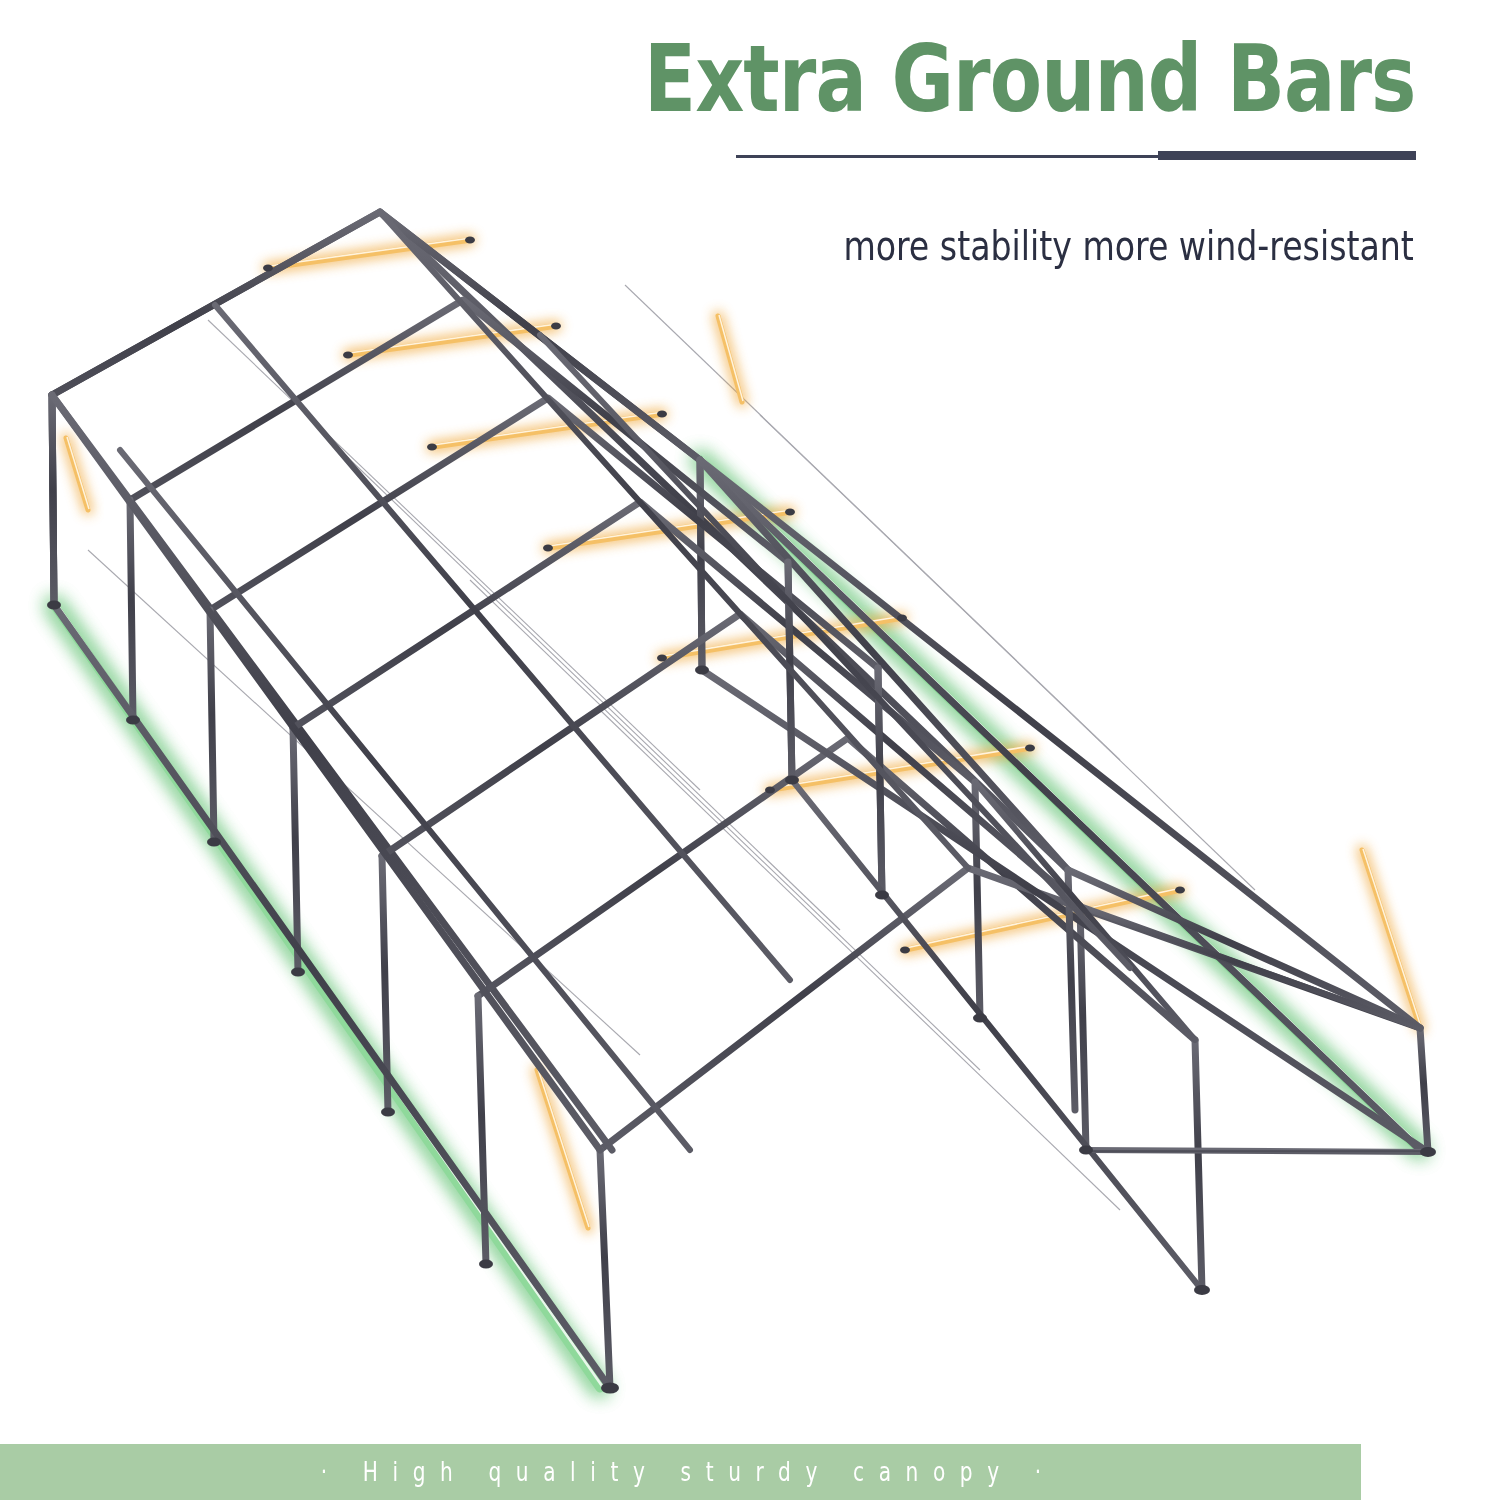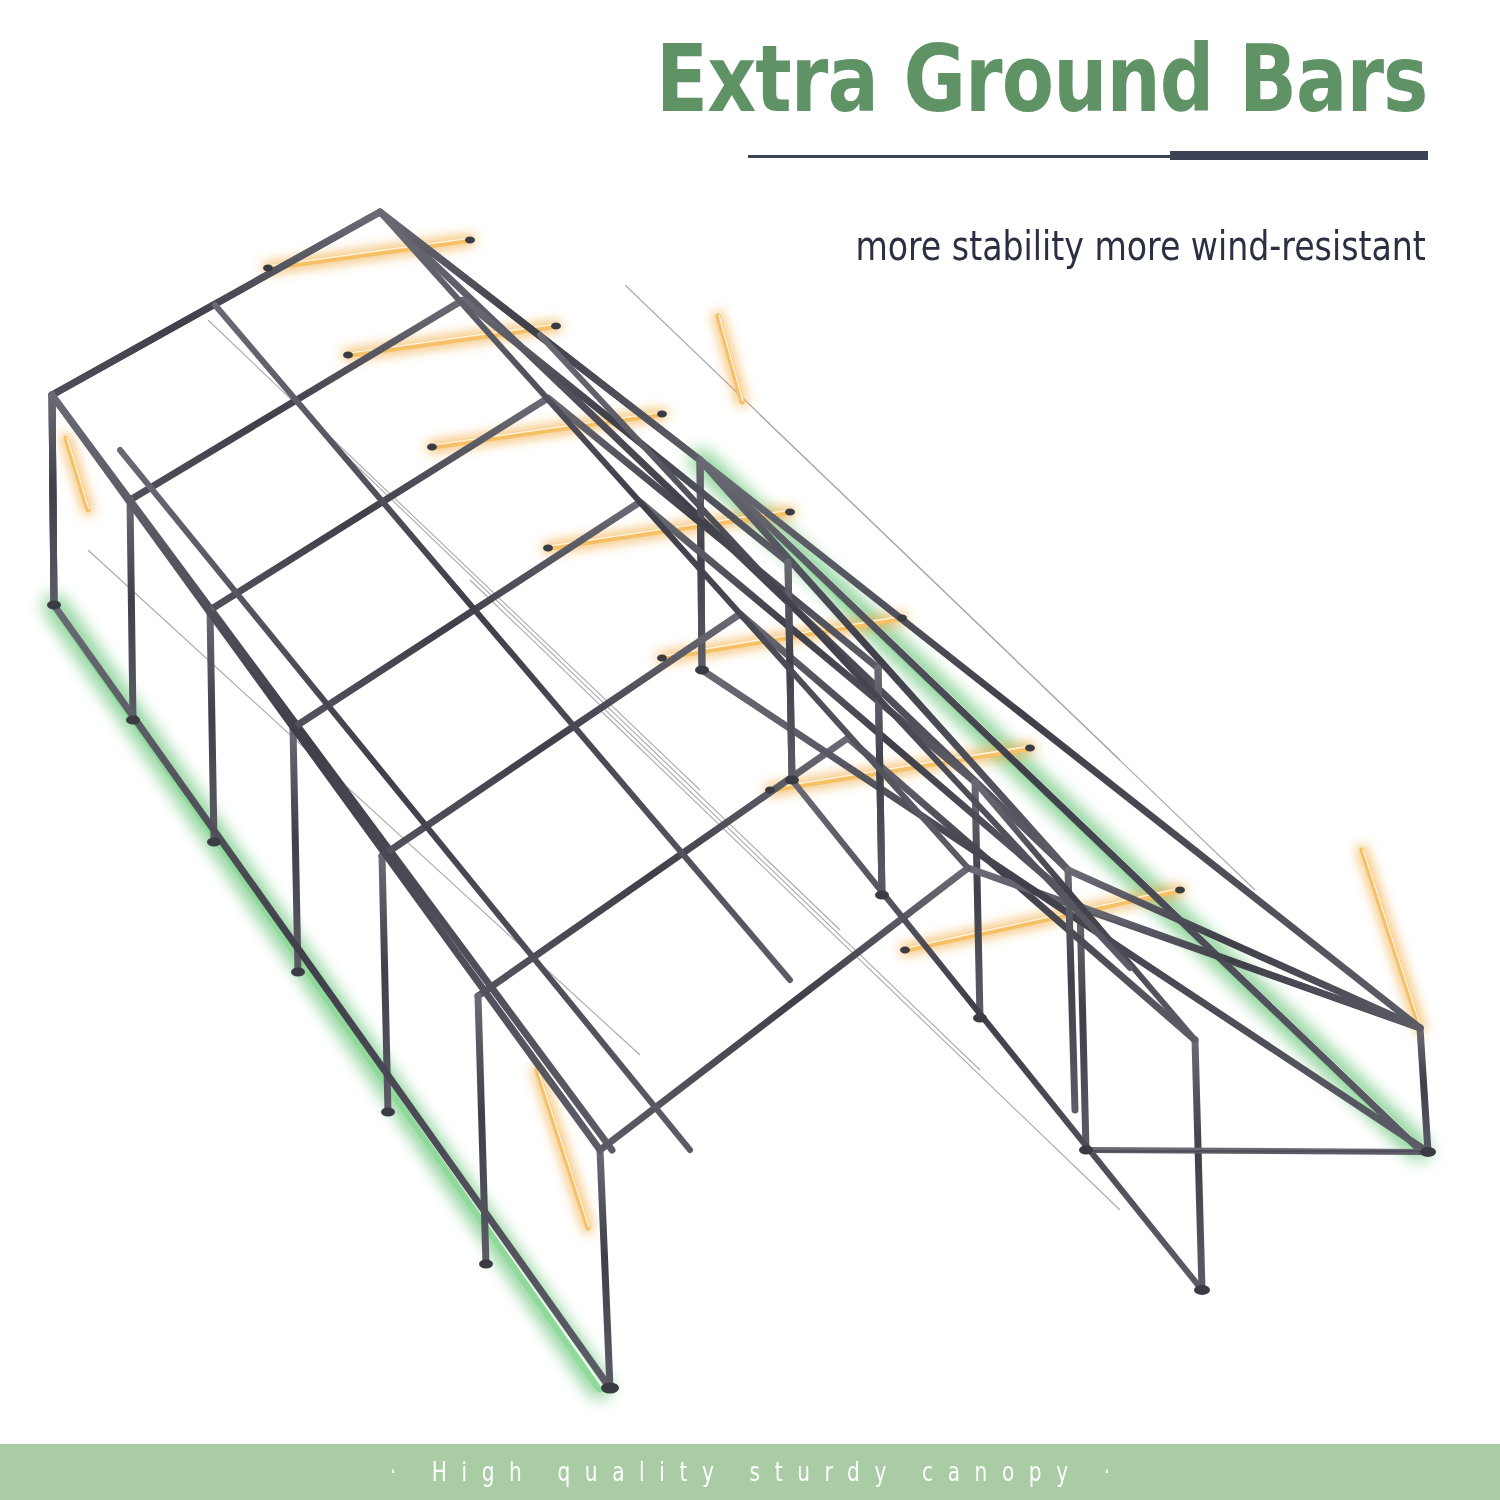--- a/index.html
+++ b/index.html
@@ -11,21 +11,21 @@
     position:relative;
   }
   #page{
     position:absolute;inset:0;
     background:#ffffff;
   }
 
   
   .header{
     position:absolute;
-    left:16px;top:0;
+    left:4px;top:0;
     width:1472px;height:300px;
   }
   .title{
     position:absolute;
     right:60px;top:34px;
     font-size:92px;
     font-weight:bold;
     color:#5f9366;
     letter-spacing:-1px;
     line-height:1;
@@ -63,21 +63,21 @@
     position:absolute;
     left:0;top:150px;
     width:1500px;height:1290px;
   }
   .illustration svg{display:block;width:100%;height:100%;}
 
   
   .footer{
     position:absolute;
     left:0;bottom:0;
-    width:1500px;height:56px;
+    width:1361px;height:56px;
     background:#a9cca5;
     display:flex;align-items:center;justify-content:center;
   }
   .footer .ftext{
     color:#ffffff;
     font-size:26px;
     letter-spacing:17px;
     font-family:"DejaVu Sans Condensed","Liberation Sans",sans-serif;
     transform:scaleX(0.86);
     white-space:nowrap;

